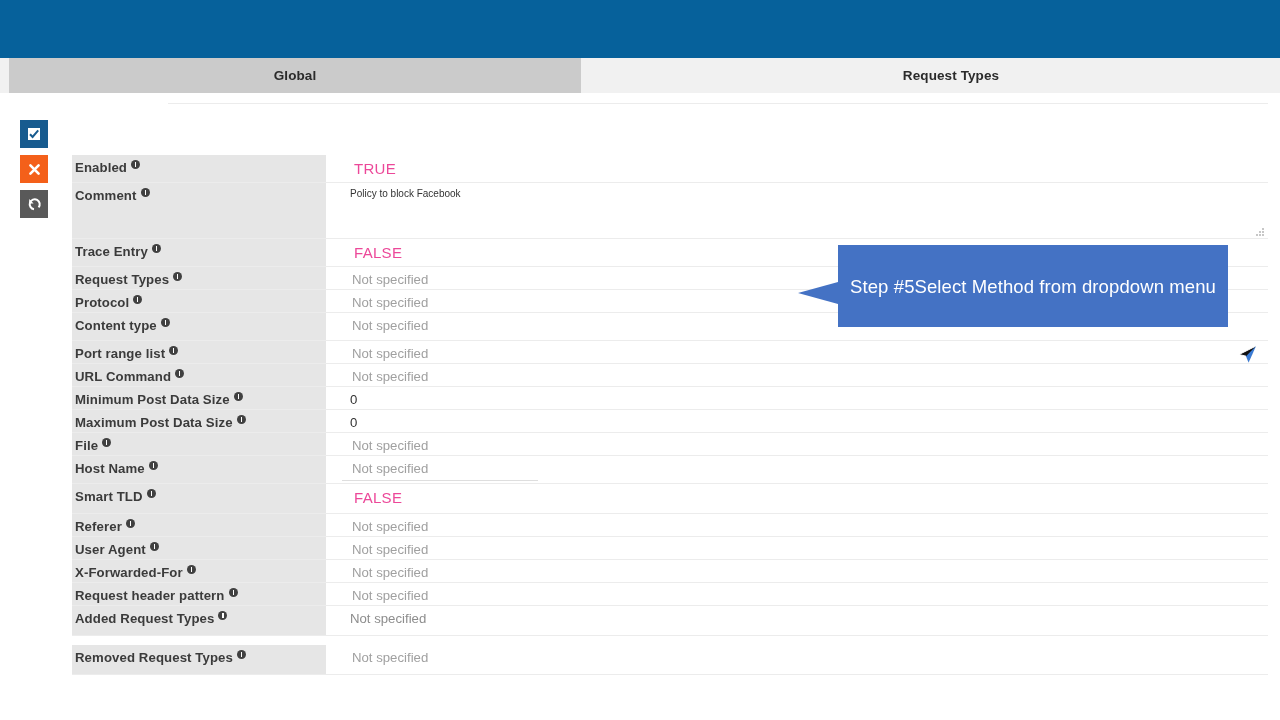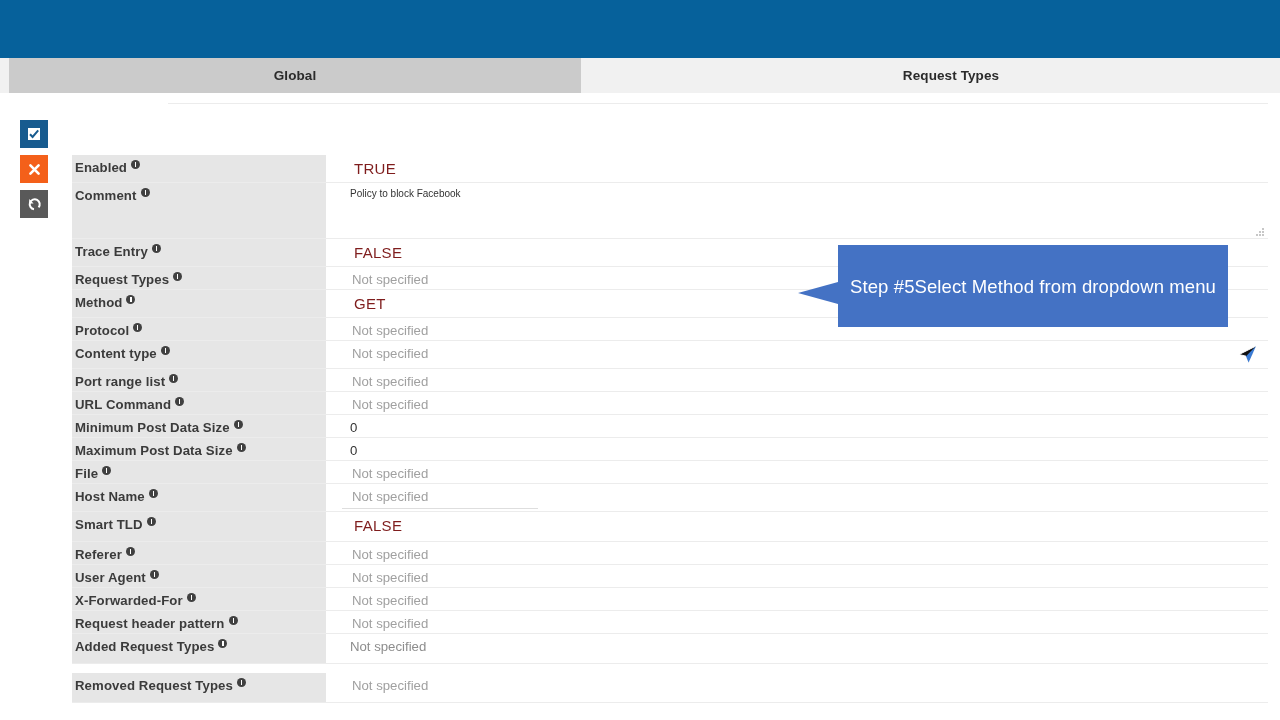--- a/index.html
+++ b/index.html
@@ -148,21 +148,21 @@
     position: relative;
     min-height: 22px;
   }
   .val.placeholder {
     color: #a0a0a0;
     padding-left: 26px;
     font-size: 13.2px;
   }
   .val.strong {
     font-size: 15px;
-    color: #7f1d1d;
+    color: #ec4899;
     letter-spacing: .3px;
     padding-left: 28px;
   }
   .val.plain {
     padding-left: 24px;
     font-size: 13.2px;
     color: #333;
   }
 
   
@@ -324,24 +324,20 @@
       <div class="row">
         <div class="lbl h-tall"><span>Trace Entry</span><span class="i-icon"></span></div>
         <div class="val strong h-tall">FALSE</div>
       </div>
 
       <div class="row">
         <div class="lbl h-std"><span>Request Types</span><span class="i-icon"></span></div>
         <div class="val placeholder h-std">Not specified</div>
       </div>
 
-      <div class="row">
-        <div class="lbl h-tall"><span>Method</span><span class="i-icon"></span></div>
-        <div class="val strong h-tall">GET</div>
-      </div>
 
       <div class="row">
         <div class="lbl h-std"><span>Protocol</span><span class="i-icon"></span></div>
         <div class="val placeholder h-std">Not specified</div>
       </div>
 
       <div class="row">
         <div class="lbl h-tall"><span>Content type</span><span class="i-icon"></span></div>
         <div class="val placeholder h-tall">Not specified</div>
       </div>

